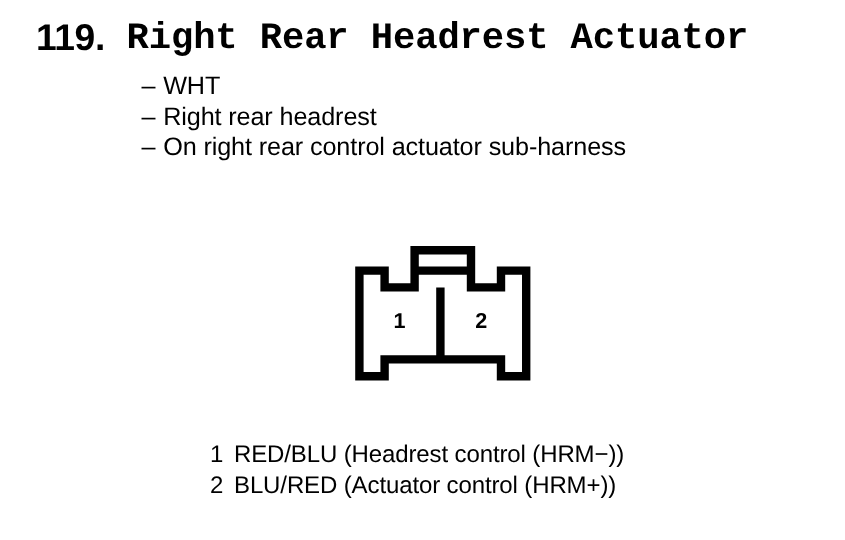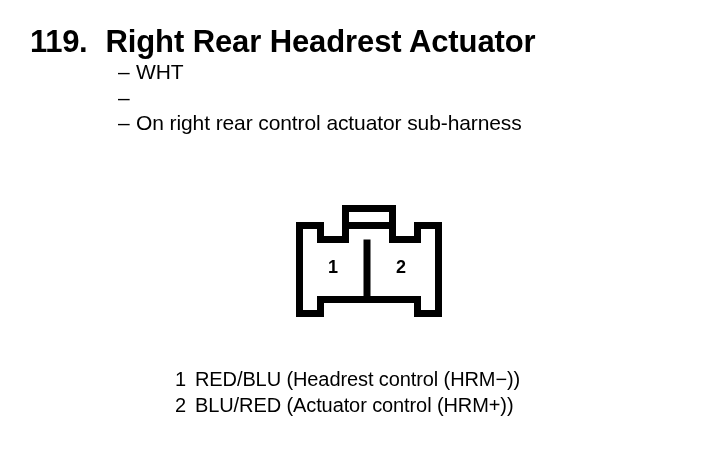--- a/index.html
+++ b/index.html
@@ -20,35 +20,36 @@
   #page {
     position: relative;
     width: 704px;
     height: 450px;
   }
 
   
   .title-row {
     position: absolute;
     left: 30px;
-    top: 24px;
+    top: 14px;
     display: flex;
     align-items: center;
     white-space: nowrap;
   }
   .title-number {
     font-size: 31px;
     font-weight: bold;
     letter-spacing: -0.3px;
   }
   .title-text {
     font-size: 31px;
     font-weight: bold;
     margin-left: 18px;
     letter-spacing: -0.1px;
+    font-family: Liberation Mono, monospace;
   }
 
   
   .bullets {
     position: absolute;
     left: 118px;
     top: 59px;
   }
   .bullet-line {
     display: flex;
@@ -114,20 +115,21 @@
     <span class="title-text">Right Rear Headrest Actuator</span>
   </div>
 
   <div class="bullets">
     <div class="bullet-line">
       <span class="bullet-dash">–</span>
       <span class="bullet-label">WHT</span>
     </div>
     <div class="bullet-line">
       <span class="bullet-dash">–</span>
+      <span class="bullet-label">Right rear headrest</span>
     </div>
     <div class="bullet-line">
       <span class="bullet-dash">–</span>
       <span class="bullet-label">On right rear control actuator sub-harness</span>
     </div>
   </div>
 
   <div class="connector-wrap">
     <svg class="connector-svg" width="156" height="122" viewBox="0 0 156 122">
 

